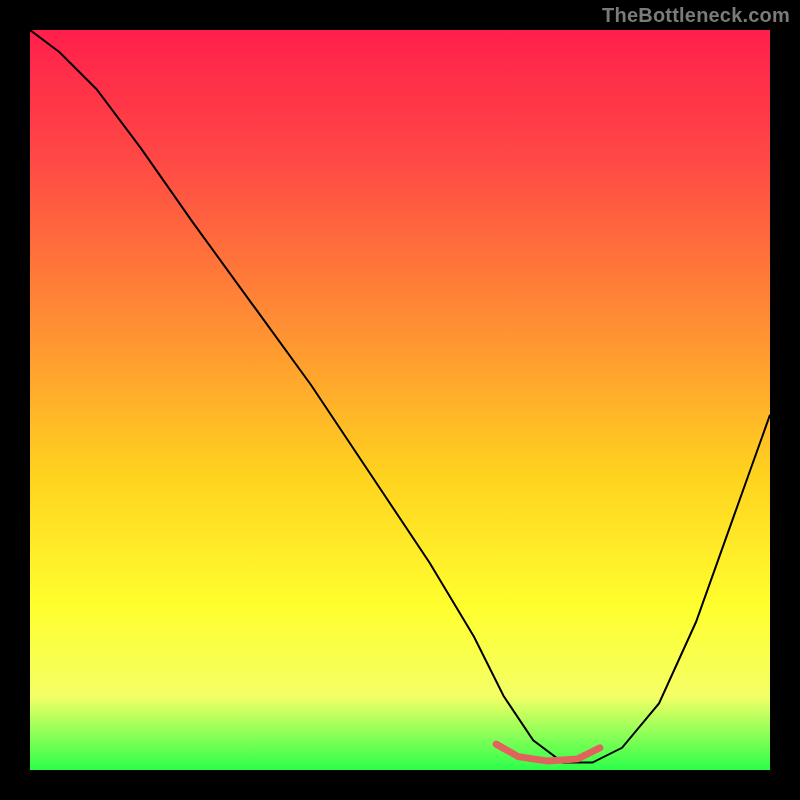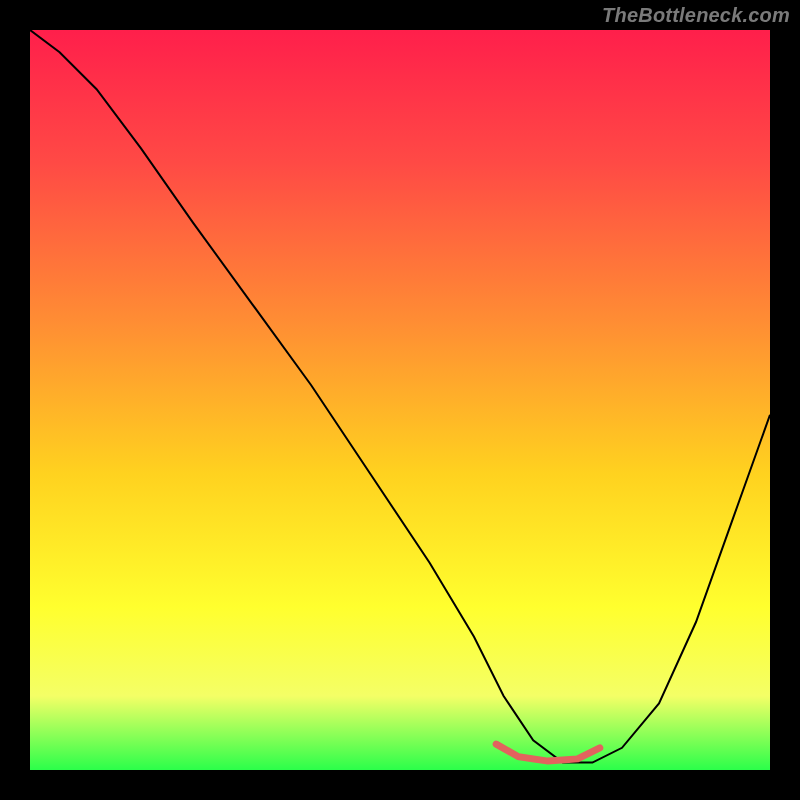--- a/index.html
+++ b/index.html
@@ -28,21 +28,20 @@
   }
   .watermark {
     position: absolute;
     top: 4px;
     right: 10px;
     color: #7a7a7a;
     font-size: 20px;
     font-weight: 600;
     letter-spacing: 0.2px;
     user-select: none;
-    font-style: italic;
   }
   svg { display: block; }
 </style>
 </head>
 <body>
 
 <div class="frame">
   <svg class="plot" viewBox="0 0 740 740" preserveAspectRatio="none">
     <defs>
       <linearGradient id="bg-grad" x1="0" y1="0" x2="0" y2="1">

